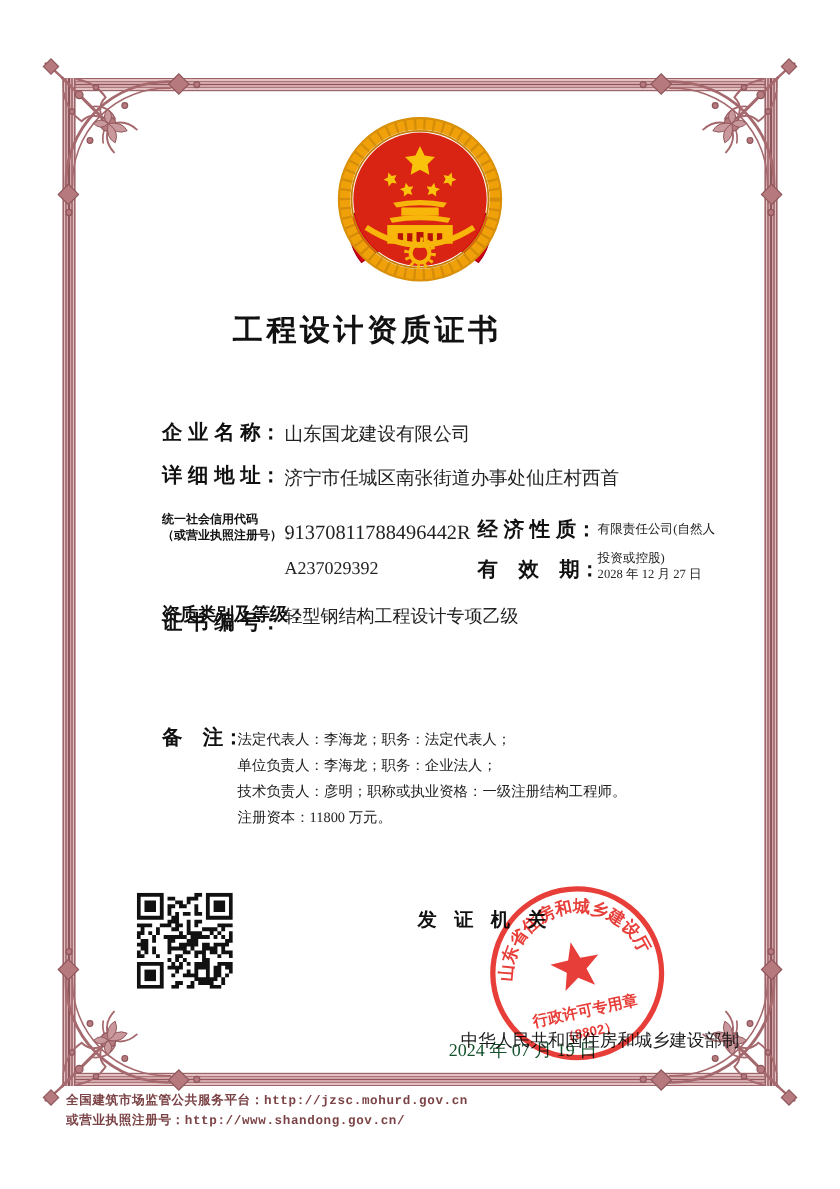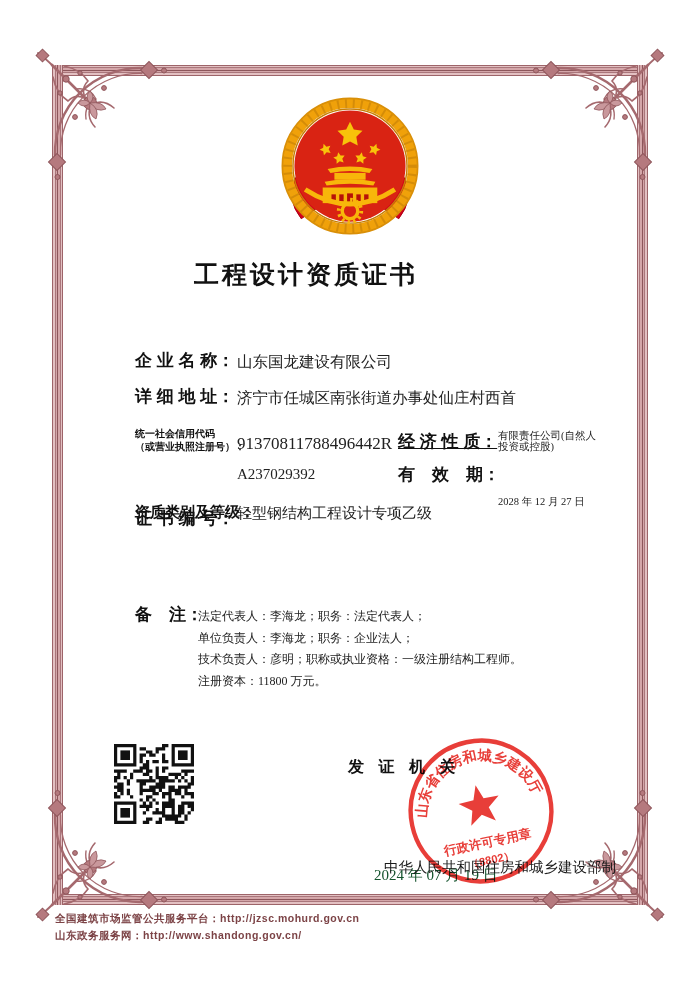--- a/index.html
+++ b/index.html
@@ -29,32 +29,32 @@
   
   .title{position:absolute;left:0;top:258px;width:612px;text-align:center;
     font-family:Liberation Serif, serif;font-weight:bold;
     font-size:25px;letter-spacing:3px;color:#111;}
   
   .lbl{position:absolute;font-family:"Liberation Sans","DejaVu Sans",sans-serif;
     font-weight:bold;color:#111;font-size:17px;white-space:nowrap;}
   .val{position:absolute;font-size:15.5px;color:#222;white-space:nowrap;}
   .small-lbl{position:absolute;left:135px;font-family:"Liberation Sans","DejaVu Sans",sans-serif;
     font-weight:bold;font-size:10px;line-height:13px;color:#111;white-space:nowrap;}
-  .small-val{position:absolute;font-size:10.5px;line-height:11px;color:#222;}
+  .small-val{position:absolute;font-size:10.5px;line-height:24px;color:#222;}
   .remark-lines{position:absolute;left:198px;top:606px;font-size:12px;line-height:21.5px;color:#222;}
   
   .qr{position:absolute;left:114px;top:744px;width:80px;height:80px;}
   .authority{position:absolute;left:348px;top:757px;
     font-family:"Liberation Sans","DejaVu Sans",sans-serif;font-weight:bold;
     font-size:16px;letter-spacing:5px;color:#111;white-space:nowrap;}
   .issue-date{position:absolute;left:374px;top:818px;font-size:15px;color:#14532d;white-space:nowrap;margin-top:48px;}
   .ministry{position:absolute;left:384px;top:858px;font-size:14.5px;font-weight:400;color:#1a1a1a;white-space:nowrap;}
   .seal{position:absolute;left:398px;top:728px;width:166px;height:166px;mix-blend-mode:multiply;}
   .footer{position:absolute;left:55px;top:910px;
-    font-family:Liberation Sans, sans-serif;font-weight:bold;
+    font-family:Liberation Mono, monospace;font-weight:bold;
     font-size:10.5px;line-height:17px;letter-spacing:.5px;white-space:nowrap;}
 </style>
 </head>
 <body>
 
 <svg width="0" height="0" style="position:absolute">
   <symbol id="corner-flourish" viewBox="0 0 160 160">
     <g stroke="#a5696e" fill="none" stroke-linecap="round">
       <path d="M112,25 A85,85 0 0 0 25,112" stroke-width="2.4"></path>
       <path d="M112,30.5 A79,79 0 0 0 30.5,112" stroke-width="1.3"></path>
@@ -159,28 +159,28 @@
 
   <div class="lbl" style="left:135px;top:385px;">详 细 地 址：</div>
   <div class="val" style="left:237px;top:388px;">济宁市任城区南张街道办事处仙庄村西首</div>
 
   <div class="small-lbl" style="top:427px;">
     <span>统一社会信用代码</span><br>
     <span>（或营业执照注册号）：</span>
   </div>
   <div class="val" style="left:237px;top:434px;font-size:17px;">91370811788496442R</div>
 
-  <div class="lbl" style="left:398px;top:430px;text-decoration:underline;">经 济 性 质：</div>
+  <div class="lbl" style="left:398px;top:430px;">经 济 性 质：</div>
   <div class="small-val" style="left:498px;top:430px;width:100px;">有限责任公司(自然人投资或控股)</div>
 
   <div class="lbl" style="left:135px;top:463px;margin-top:44px;">证 书 编 号：</div>
   <div class="val" style="left:237px;top:466px;font-size:15px;">A237029392</div>
 
   <div class="lbl" style="left:398px;top:463px;">有　效　期：</div>
-  <div class="small-val" style="left:498px;top:468px;white-space:nowrap;margin-top:28px;">2028 年 12 月 27 日</div>
+  <div class="small-val" style="left:498px;top:468px;white-space:nowrap;">2028 年 12 月 27 日</div>
 
   <div class="lbl" style="left:135px;top:503px;font-size:15px;">资质类别及等级：</div>
   <div class="val" style="left:237px;top:504px;font-size:15px;">轻型钢结构工程设计专项乙级</div>
 
   <div class="lbl" style="left:135px;top:603px;">备　注：</div>
   <div class="remark-lines">
     <div>法定代表人：李海龙；职务：法定代表人；</div>
     <div>单位负责人：李海龙；职务：企业法人；</div>
     <div>技术负责人：彦明；职称或执业资格：一级注册结构工程师。</div>
     <div>注册资本：11800 万元。</div>
@@ -219,16 +219,16 @@
         <textPath href="#sealArc" startOffset="50%" text-anchor="middle">山东省住房和城乡建设厅</textPath>
       </text>
       <polygon fill="#e5241e" points="85,58 90.3,72.7 105.9,73.2 93.6,82.8 97.9,97.8 85,89 72.1,97.8 76.4,82.8 64.1,73.2 79.7,72.7"></polygon>
       <text x="85" y="122" text-anchor="middle" font-size="13" font-weight="bold" fill="#e5241e" font-family="'Liberation Sans',sans-serif">行政许可专用章</text>
       <text x="85" y="140" text-anchor="middle" font-size="11.5" font-weight="bold" fill="#e5241e" font-family="'Liberation Sans',sans-serif">（8802）</text>
     </g>
   </svg>
 
   <div class="footer" style="color:#7c4346;">
     <div>全国建筑市场监管公共服务平台：http://jzsc.mohurd.gov.cn</div>
-    <div>山东政务服务网：http://www.shandong.gov.cn/</div>
+    <div>或营业执照注册号：http://www.shandong.gov.cn/</div>
   </div>
 
 </div>
 
 </body></html>

